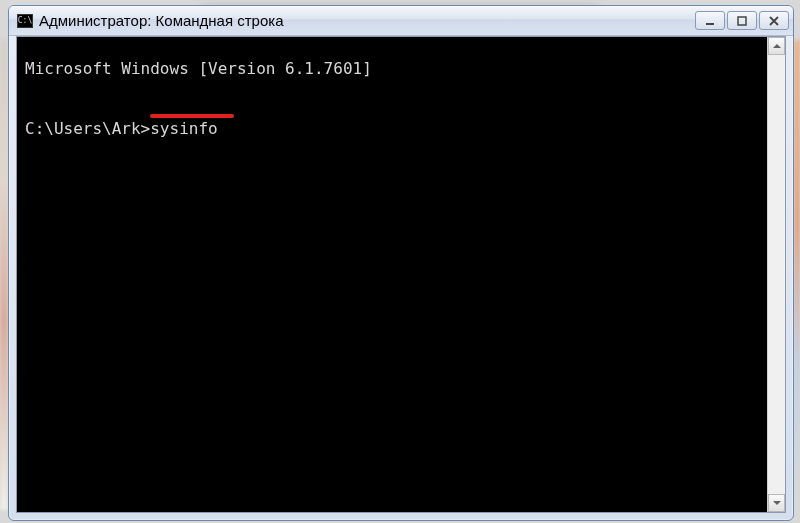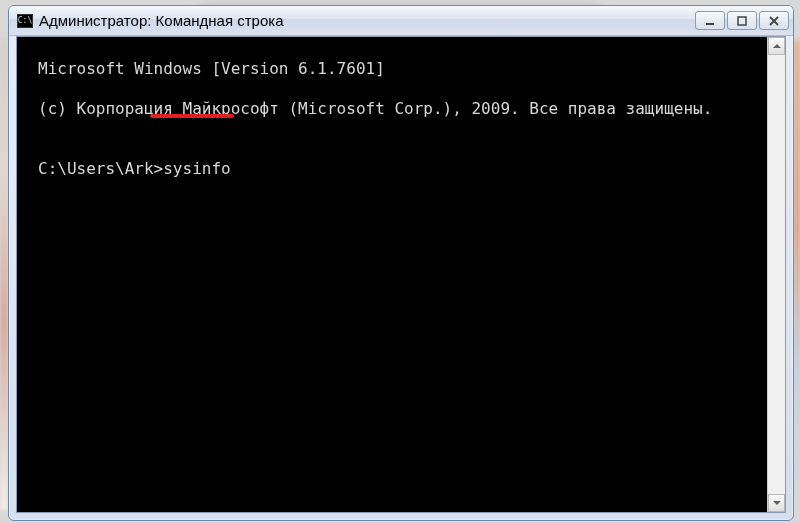--- a/index.html
+++ b/index.html
@@ -83,21 +83,21 @@
       display: flex;
       background: #fff;
     }
     .terminal {
       flex: 1;
       background: #000;
       color: #d8d8d8;
       font-family: "Consolas", "Lucida Console", monospace;
       font-size: 16px;
       line-height: 20px;
-      padding: 2px 21px;
+      padding: 2px 8px;
       white-space: pre;
       overflow: hidden;
       position: relative;
     }
     .terminal-line {
       display: block;
     }
     .prompt-line {
       display: inline;
     }
@@ -200,21 +200,20 @@
         <svg width="12" height="12" viewBox="0 0 12 12">
           <path d="M2 2 L10 10 M10 2 L2 10" stroke="#444" stroke-width="1.8" fill="none"></path>
         </svg>
       </div>
     </div>
   </div>
 
   <div class="client-area">
     <div class="terminal">
 <span class="terminal-line">Microsoft Windows [Version 6.1.7601]</span>
-<span class="terminal-line">(c) Корпорация Майкрософт (Microsoft Corp.), 2009. Все права защищены.</span>
 <span class="terminal-line"></span>
 <span class="prompt-line">C:\Users\Ark&gt;</span><span class="prompt-line">sysinfo</span>
       <div class="command-underline"></div>
     </div>
 
     <div class="scrollbar">
       <div class="scroll-btn">
         <svg width="8" height="6" viewBox="0 0 8 6">
           <path d="M0 5 L4 1 L8 5 Z" fill="#606060"></path>
         </svg>

